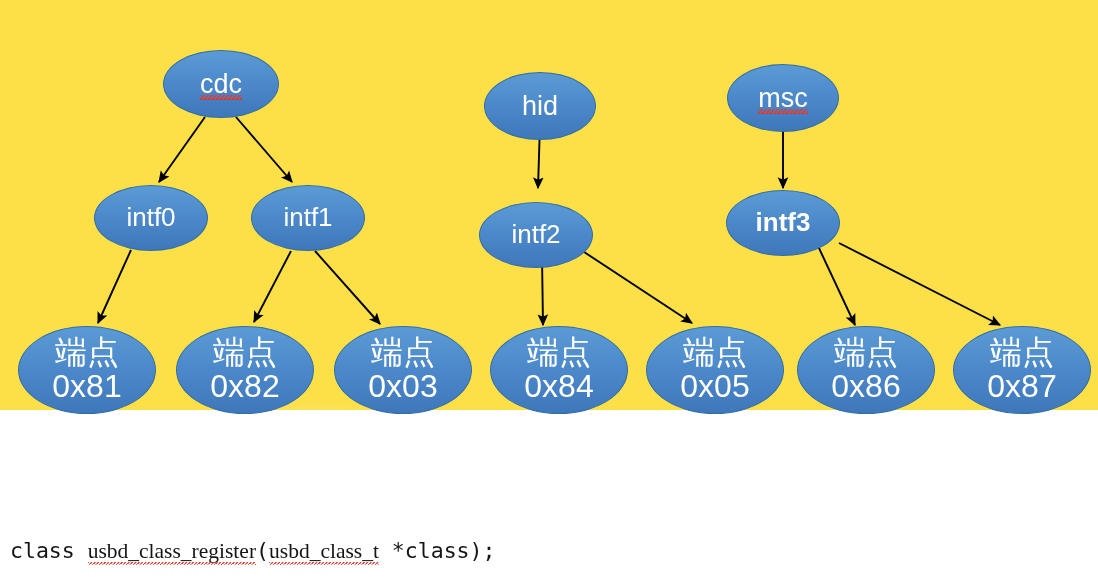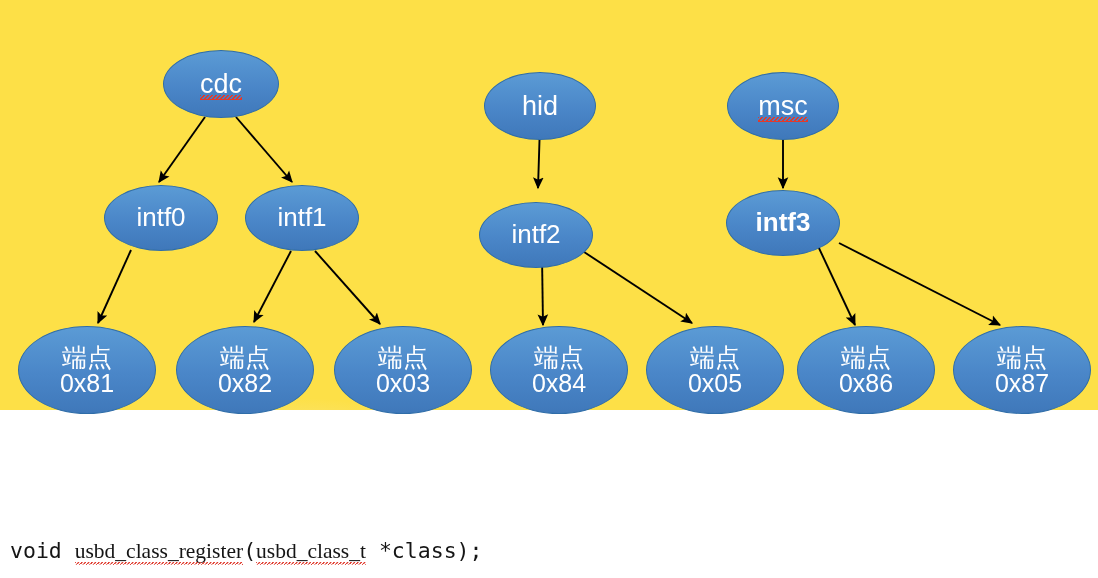--- a/index.html
+++ b/index.html
@@ -58,21 +58,21 @@
     line-height: 1.05;
     user-select: none;
   }
   .node .label {
     position: relative;
     display: inline-block;
     white-space: pre-line;
   }
   .node.lvl-class  { font-size: 27px; }
   .node.lvl-intf   { font-size: 26px; }
-  .node.lvl-ep     { font-size: 25px; }
+  .node.lvl-ep     { font-size: 32px; }
 
   
   .squiggle::after {
     content: "";
     position: absolute;
     left: 0; right: 0;
     bottom: -2px;
     height: 4px;
     background-image:
       repeating-linear-gradient(135deg,
@@ -140,27 +140,27 @@
       </g>
   </svg>
 
   <div id="node-layer">
       <div class="node lvl-class" style="left: 163px; top: 50px; width: 116px; height: 68px;">
         <span class="label squiggle">cdc</span>
       </div>
       <div class="node lvl-class" style="left: 484px; top: 72px; width: 112px; height: 68px;">
         <span class="label">hid</span>
       </div>
-      <div class="node lvl-class" style="left: 727px; top: 72px; width: 112px; height: 68px;">
+      <div class="node lvl-class" style="left: 727px; top: 64px; width: 112px; height: 68px;">
         <span class="label squiggle">msc</span>
       </div>
-      <div class="node lvl-intf" style="left: 104px; top: 185px; width: 114px; height: 66px;">
+      <div class="node lvl-intf" style="left: 94px; top: 185px; width: 114px; height: 66px;">
         <span class="label">intf0</span>
       </div>
-      <div class="node lvl-intf" style="left: 245px; top: 185px; width: 114px; height: 66px;">
+      <div class="node lvl-intf" style="left: 251px; top: 185px; width: 114px; height: 66px;">
         <span class="label">intf1</span>
       </div>
       <div class="node lvl-intf" style="left: 479px; top: 202px; width: 114px; height: 66px;">
         <span class="label">intf2</span>
       </div>
       <div class="node lvl-intf" style="left: 726px; top: 190px; width: 114px; height: 66px; font-weight: bold;">
         <span class="label">intf3</span>
       </div>
       <div class="node lvl-ep" style="left: 18px; top: 326px; width: 138px; height: 88px;">
         <span class="label">端点
@@ -186,18 +186,18 @@
         <span class="label">端点
 0x86</span>
       </div>
       <div class="node lvl-ep" style="left: 953px; top: 326px; width: 138px; height: 88px;">
         <span class="label">端点
 0x87</span>
       </div>
     </div>
 
   <div id="code">
-    <div class="line"><span>void </span><span class="spell">usbd_class_register</span><span>(</span><span class="spell">usbd_class_t</span><span> *class);</span></div>
+    <div class="line"><span>class </span><span class="spell">usbd_class_register</span><span>(</span><span class="spell">usbd_class_t</span><span> *class);</span></div>
     
     
   </div>
 
 </div>
 
 </body></html>

